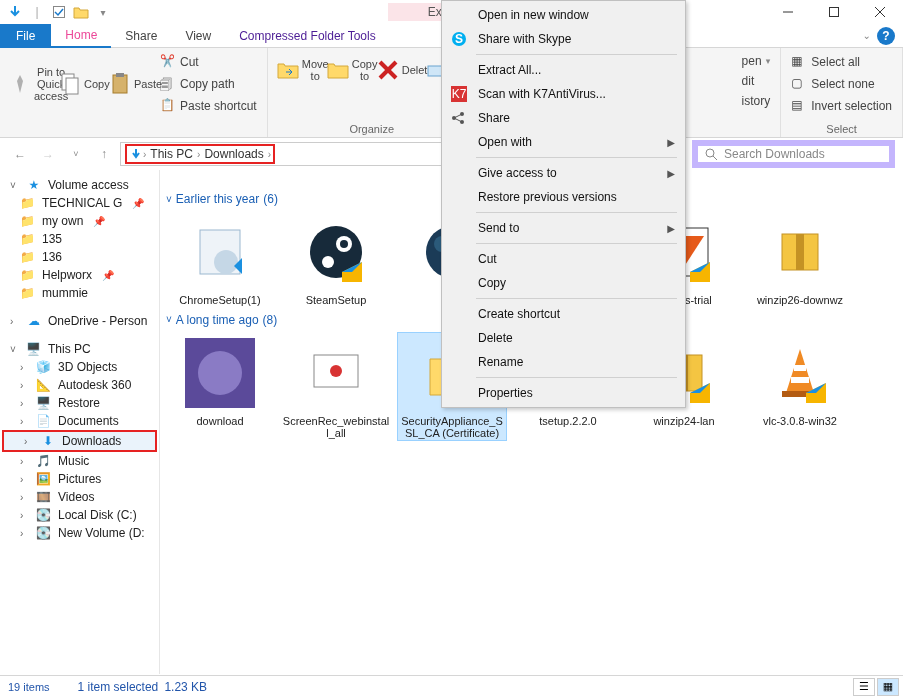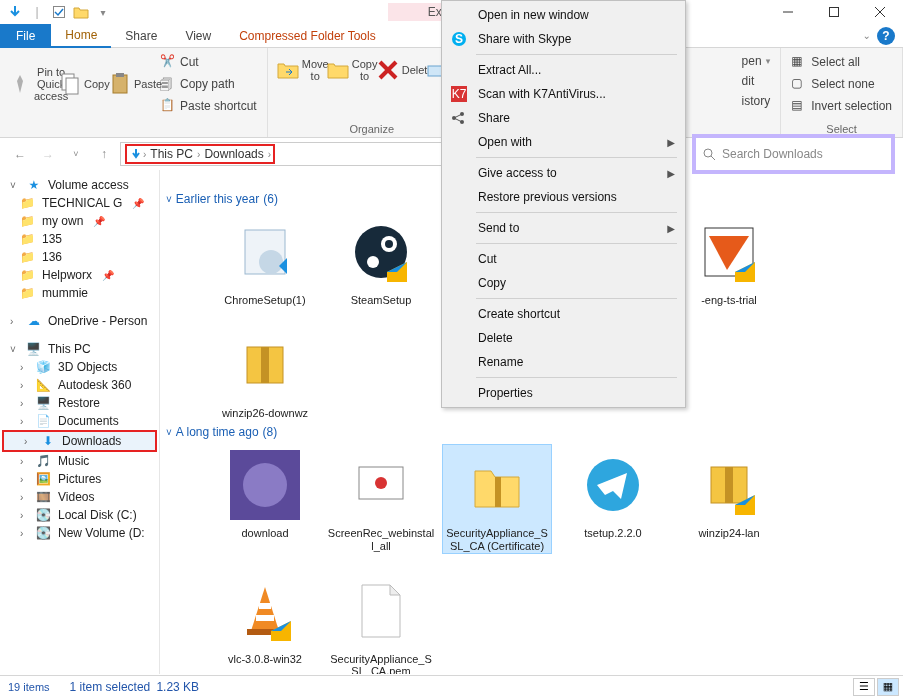--- a/index.html
+++ b/index.html
@@ -12,22 +12,22 @@
   .titlebar .title-center { position: absolute; left: 260px; right: 200px; display: flex; align-items: center; justify-content: center; }
   .titlebar .extract-tab { background: #fbe4e8; padding: 2px 40px; color: #555; }
   .titlebar .title-text { margin-left: 30px; color: #333; }
   .titlebar .win-controls { position: absolute; right: 0; top: 0; display: flex; }
   .titlebar .win-btn { width: 46px; height: 24px; display: flex; align-items: center; justify-content: center; color: #333; }
   
   
   .ribbon-tabs { height: 24px; display: flex; align-items: center; border-bottom: 1px solid #d6d6d6; position: relative; }
   .ribbon-tabs .file-tab { background: #1979ca; color: #fff; padding: 4px 16px; height: 24px; display: flex; align-items: center; }
   .ribbon-tabs .tab { padding: 4px 14px; height: 24px; display: flex; align-items: center; color: #444; }
-  .ribbon-tabs .tab.active { border-bottom: 2px solid #1979ca; color: #a16207; }
-  .ribbon-tabs .context-tab { padding: 4px 14px; color: #c2410c; }
+  .ribbon-tabs .tab.active { border-bottom: 2px solid #1979ca; color: #ec4899; }
+  .ribbon-tabs .context-tab { padding: 4px 14px; color: #4c1d95; }
   .ribbon-tabs .help-icon { position: absolute; right: 8px; color: #1979ca; width: 18px; height: 18px; border-radius: 50%; background: #1979ca; display: flex; align-items: center; justify-content: center; }
   .ribbon-tabs .help-icon span { color: #fff; font-weight: bold; }
   .ribbon-tabs .chevron { position: absolute; right: 32px; }
   
   
   .ribbon { height: 90px; background: #f5f5f5; border-bottom: 1px solid #d6d6d6; display: flex; }
   .ribbon-group { border-right: 1px solid #e0e0e0; padding: 4px 6px 2px 6px; display: flex; flex-direction: column; justify-content: space-between; }
   .ribbon-group .group-content { display: flex; gap: 4px; }
   .ribbon-group .group-label { text-align: center; color: #666; font-size: 11px; }
   .big-btn { display: flex; flex-direction: row; align-items: center; justify-content: flex-start; width: 46px; padding: 2px; gap: 2px; color: #444; }
@@ -37,49 +37,49 @@
   .small-btn { display: flex; align-items: center; gap: 4px; padding: 2px 4px; color: #444; font-size: 11px; }
   .small-btn .ico { width: 16px; height: 16px; }
   
   
   .addr-row { height: 32px; display: flex; align-items: center; padding: 2px 8px; gap: 4px; }
   .nav-btn { width: 24px; height: 24px; display: flex; align-items: center; justify-content: center; color: #888; }
   .addr-bar { flex: 0 0 560px; height: 24px; border: 1px solid #ccc; display: flex; align-items: center; padding: 0 4px; gap: 2px; }
   .addr-bar .crumb { padding: 0 4px; color: #333; }
   .addr-bar .sep { color: #888; font-size: 10px; }
   .addr-hl { border: 2px solid #e62222; padding: 1px 2px; display: flex; align-items: center; }
-  .search-box { flex: 1; height: 40px; border: 4px solid #c4b5fd; display: flex; align-items: center; padding: 0 6px; color: #888; gap: 6px; margin-left: 8px; }
+  .search-box { flex: 1; height: 28px; border: 6px solid #c4b5fd; display: flex; align-items: center; padding: 0 6px; color: #888; gap: 6px; margin-left: 8px; }
   
   
   .main { display: flex; height: 504px; }
   .sidebar { width: 160px; border-right: 1px solid #e6e6e6; overflow-y: auto; padding: 6px 0; }
   .side-item { display: flex; align-items: center; gap: 6px; padding: 2px 6px 2px 20px; color: #222; white-space: nowrap; }
   .side-item.top { padding-left: 10px; font-weight: normal; }
   .side-item.hl { border: 2px solid #e62222; background: #eaf3fb; margin: 0 2px; }
   .side-ico { width: 16px; height: 14px; display: inline-flex; align-items: center; justify-content: center; }
   .side-chev { width: 10px; color: #666; font-size: 10px; }
   
   .content { flex: 1; overflow-y: auto; padding: 4px 6px; position: relative; }
   .group-header { color: #1a5fb4; display: flex; align-items: center; gap: 4px; margin: 6px 0; }
   .group-header .chev { font-size: 10px; }
-  .thumbs { display: flex; flex-wrap: wrap; gap: 18px 8px; margin-left: 45px; }
+  .thumbs { display: flex; flex-wrap: wrap; gap: 18px 8px; }
   .thumb { width: 108px; display: flex; flex-direction: column; align-items: center; text-align: center; gap: 2px; }
   .thumb .icon-box { width: 80px; height: 80px; display: flex; align-items: center; justify-content: center; position: relative; }
   .thumb .lbl { font-size: 11px; line-height: 1.15; color: #222; word-break: break-word; }
   .thumb.selected { background: #cce8ff; outline: 1px solid #99d1ff; }
   
   
   .ctx-menu { position: absolute; top: 0; left: 441px; width: 245px; background: #f0f0f0; border: 1px solid #c0c0c0; box-shadow: 2px 2px 4px rgba(0,0,0,0.2); z-index: 100; padding: 2px 0; }
   .ctx-item { display: flex; align-items: center; padding: 5px 8px 5px 36px; position: relative; color: #111; }
   .ctx-item .ico { position: absolute; left: 8px; width: 18px; height: 18px; display: flex; align-items: center; justify-content: center; }
   .ctx-item .arrow { position: absolute; right: 10px; font-size: 10px; color: #555; }
   .ctx-sep { height: 1px; background: #d0d0d0; margin: 3px 8px 3px 34px; }
   
   
-  .status-bar { height: 22px; border-top: 1px solid #d6d6d6; display: flex; align-items: center; padding: 0 8px; gap: 20px; position: absolute; bottom: 0; left: 0; right: 0; background: #fff; }
+  .status-bar { height: 22px; border-top: 1px solid #d6d6d6; display: flex; align-items: center; padding: 0 8px; gap: 28px; position: absolute; bottom: 0; left: 0; right: 0; background: #fff; }
   .status-bar .status-text { color: #2255aa; font-size: 11px; }
   .status-bar .view-btns { position: absolute; right: 4px; display: flex; gap: 2px; }
   .status-bar .view-btn { width: 22px; height: 18px; border: 1px solid #ccc; display: flex; align-items: center; justify-content: center; font-size: 11px; }
   
   svg { display: block; }
 </style>
 </head>
 <body>
 
 <div class="titlebar">
@@ -520,29 +520,20 @@
               <path d="M30 6 L44 50 L16 50 Z" fill="#f08a24"></path>
               <rect x="24" y="22" width="12" height="6" fill="#fff"></rect>
               <rect x="21" y="34" width="18" height="6" fill="#fff"></rect>
               <rect x="12" y="48" width="36" height="6" fill="#b35b12"></rect>
               <path d="M36 50 L56 40 L56 60 L36 60 Z" fill="#f7b500"></path>
               <path d="M36 50 L56 40 L46 50 Z" fill="#1a90e0"></path>
             </svg>
           </div>
         <span class="lbl">vlc-3.0.8-win32</span>
       </div>
-      <div class="thumb">
-        <div class="icon-box">
-            <svg width="50" height="60">
-              <path d="M6 4 L34 4 L44 14 L44 56 L6 56 Z" fill="#fff" stroke="#bbb"></path>
-              <path d="M34 4 L34 14 L44 14 Z" fill="#eee" stroke="#bbb"></path>
-            </svg>
-          </div>
-        <span class="lbl">SecurityAppliance_SSL_CA.pem</span>
-      </div>
     </div>
   </div>
 </div>
 
 <div class="ctx-menu" id="ctx">
     <div class="ctx-item hover-like">
       <span>Open in new window</span>
     </div>
     <div class="ctx-item hover-like">
       <span class="ico">

